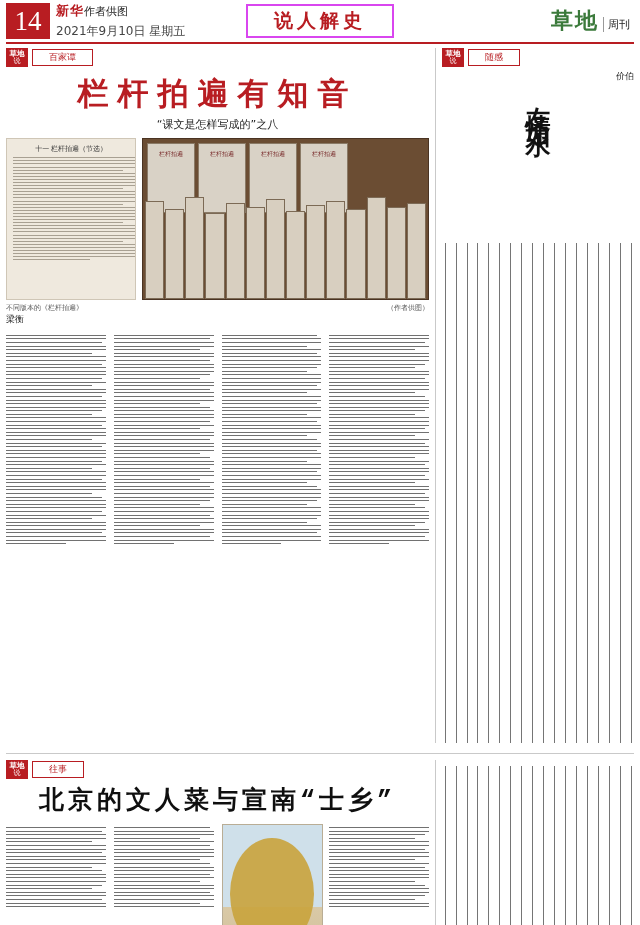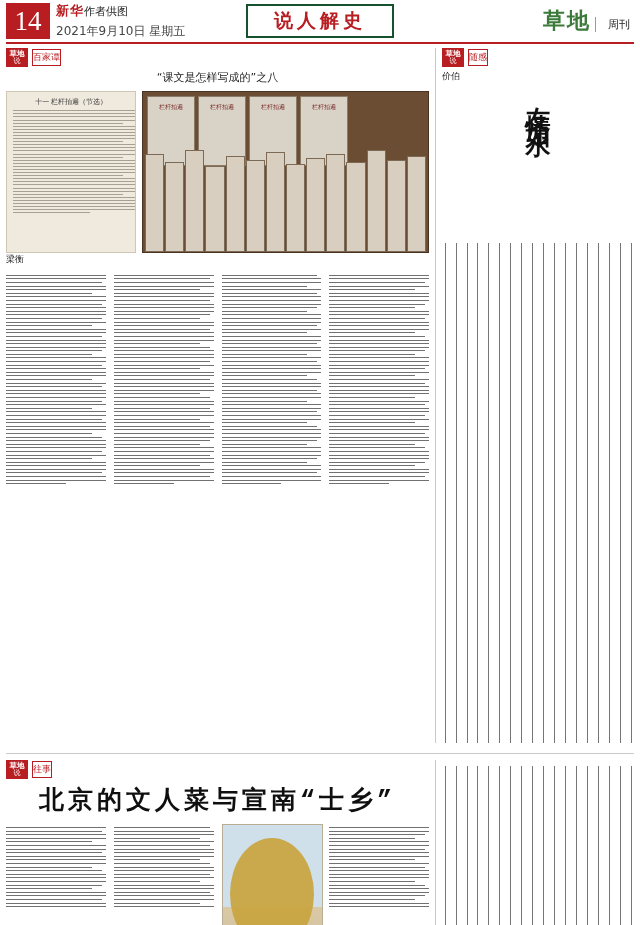--- a/index.html
+++ b/index.html
@@ -18,38 +18,38 @@
     width:44px;height:36px;background:#b81d22;color:#fff;
     font-size:27px;font-weight:normal;display:flex;align-items:center;justify-content:center;
     font-family:"Liberation Serif",serif;margin-right:6px;
   }
   .mh-left{display:flex;flex-direction:column;justify-content:center;}
   .mh-logo{font-size:13px;font-weight:bold;color:#b81d22;font-family:"DejaVu Sans",sans-serif;letter-spacing:1px;}
   .mh-logo .sub{color:#222;font-size:11px;font-weight:normal;letter-spacing:0;}
   .mh-date{font-size:12px;color:#444;margin-top:3px;}
   .mh-center{
     position:absolute;left:50%;transform:translateX(-50%);
-    border:2px solid #14532d;color:#b81d22;font-size:19px;font-weight:bold;
+    border:2px solid #d946ef;color:#b81d22;font-size:19px;font-weight:bold;
     padding:2px 26px;letter-spacing:4px;font-family:"Liberation Serif",serif;
   }
   .mh-right{position:absolute;right:4px;display:flex;align-items:baseline;gap:4px;}
   .mh-right .brand{font-size:22px;font-weight:bold;color:#3b7a3b;font-family:"Liberation Serif",serif;letter-spacing:2px;}
-  .mh-right .weekly{font-size:11px;color:#222;border-left:1px solid #999;padding-left:12px;}
+  .mh-right .weekly{font-size:11px;color:#222;border-left:1px solid #999;padding-left:4px;}
 
   
   .body-wrap{position:relative;margin-top:4px;}
 
   
   .sec-tag{display:flex;align-items:center;gap:4px;margin-bottom:3px;}
   .flag{
     background:#b81d22;color:#fff;font-size:7px;line-height:1.05;
     padding:2px 3px;text-align:center;width:16px;
   }
   .flag b{display:block;font-size:7.5px;}
-  .tagname{border:1px solid #b81d22;color:#b81d22;font-size:9px;padding:1px 0;}
+  .tagname{border:1px solid #b81d22;color:#b81d22;font-size:9px;padding:1px 16px;}
 
   
   .headline{
     text-align:center;color:#b81d22;font-weight:bold;
     font-family:"Liberation Serif",serif;
     font-size:31px;letter-spacing:9px;margin:6px 0 2px;
   }
   .subhead{text-align:center;font-size:11px;color:#222;margin-bottom:6px;}
 
   
@@ -135,20 +135,21 @@
       <div class="z1-main">
 
         <div class="sec-tag">
           <div class="flag">
             <b>草地</b>
             <span>说</span>
           </div>
           <div class="tagname">百家谭</div>
         </div>
 
+        <div class="headline">栏杆拍遍有知音</div>
         <div class="subhead">“课文是怎样写成的”之八</div>
 
         <div class="photos">
           <div class="ph-doc">
             <div class="ttl">十一 栏杆拍遍（节选）</div>
             <div class="tx lines">
               <i class="m"></i>
                 <i class="l"></i>
                 <i class="m"></i>
                 <i class="l"></i>
@@ -203,20 +204,24 @@
               <div class="bk" style="height:92px"></div>
                 <div class="bk" style="height:96px"></div>
               <div class="bk" style="height:88px"></div>
                 <div class="bk" style="height:100px"></div>
               <div class="bk" style="height:90px"></div>
                 <div class="bk" style="height:94px"></div>
             </div>
           </div>
         </div>
 
+        <div class="figcap">
+          <span>不同版本的《栏杆拍遍》</span>
+          <span>（作者供图）</span>
+        </div>
 
         <div class="byline">梁衡</div>
 
         <div class="cols3">
           <div>
             <div class="tx">
               <i class="l"></i>
                 <i class="l"></i>
                 <i class="m"></i>
                 <i class="l"></i>
@@ -474,21 +479,21 @@
       </div>
 
       <div class="z1-side">
         <div class="sec-tag">
           <div class="flag">
             <b>草地</b>
             <span>说</span>
           </div>
           <div class="tagname">随感</div>
         </div>
-        <div style="font-size:9px;color:#222;margin:2px 0 4px;">价伯</div>
+        <div style="font-size:9px;color:#222;margin:2px 0 4px;text-align:right;">价伯</div>
 
         <div class="vtitle">友情如水</div>
 
         <div class="vcols">
           <div class="vcol">
               <i></i>
             </div>
             <div class="vcol">
               <i></i>
             </div>

